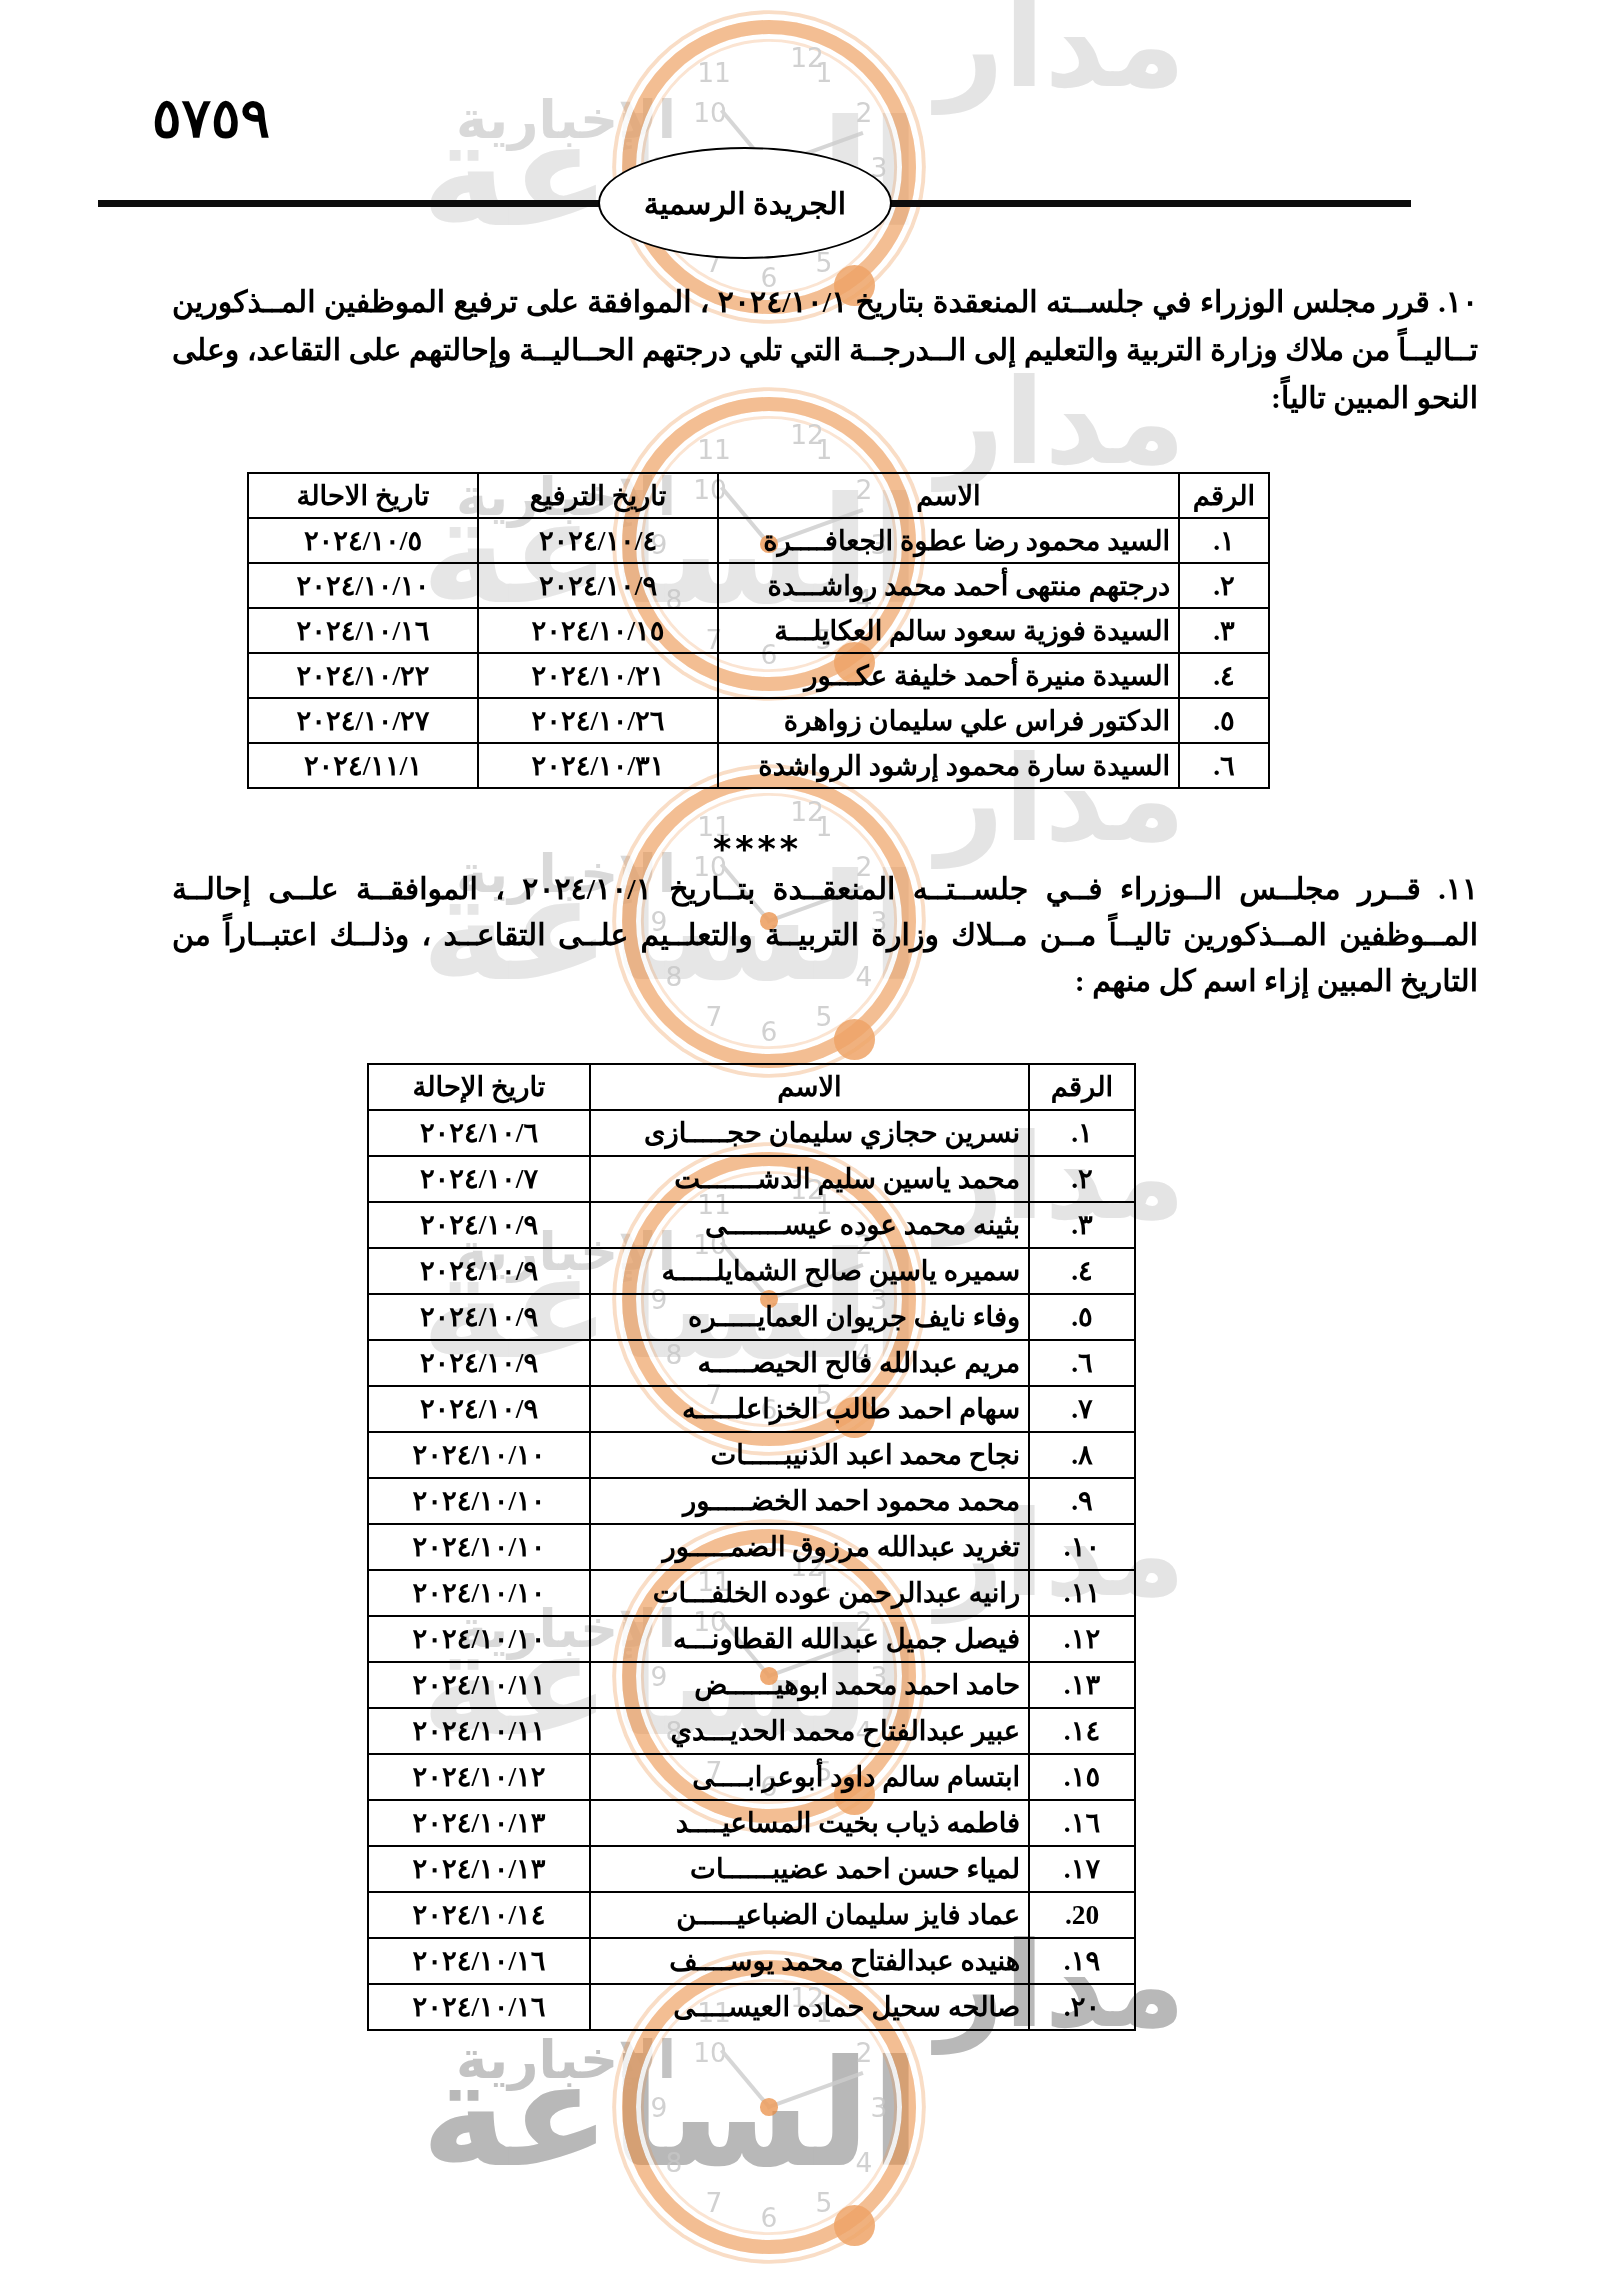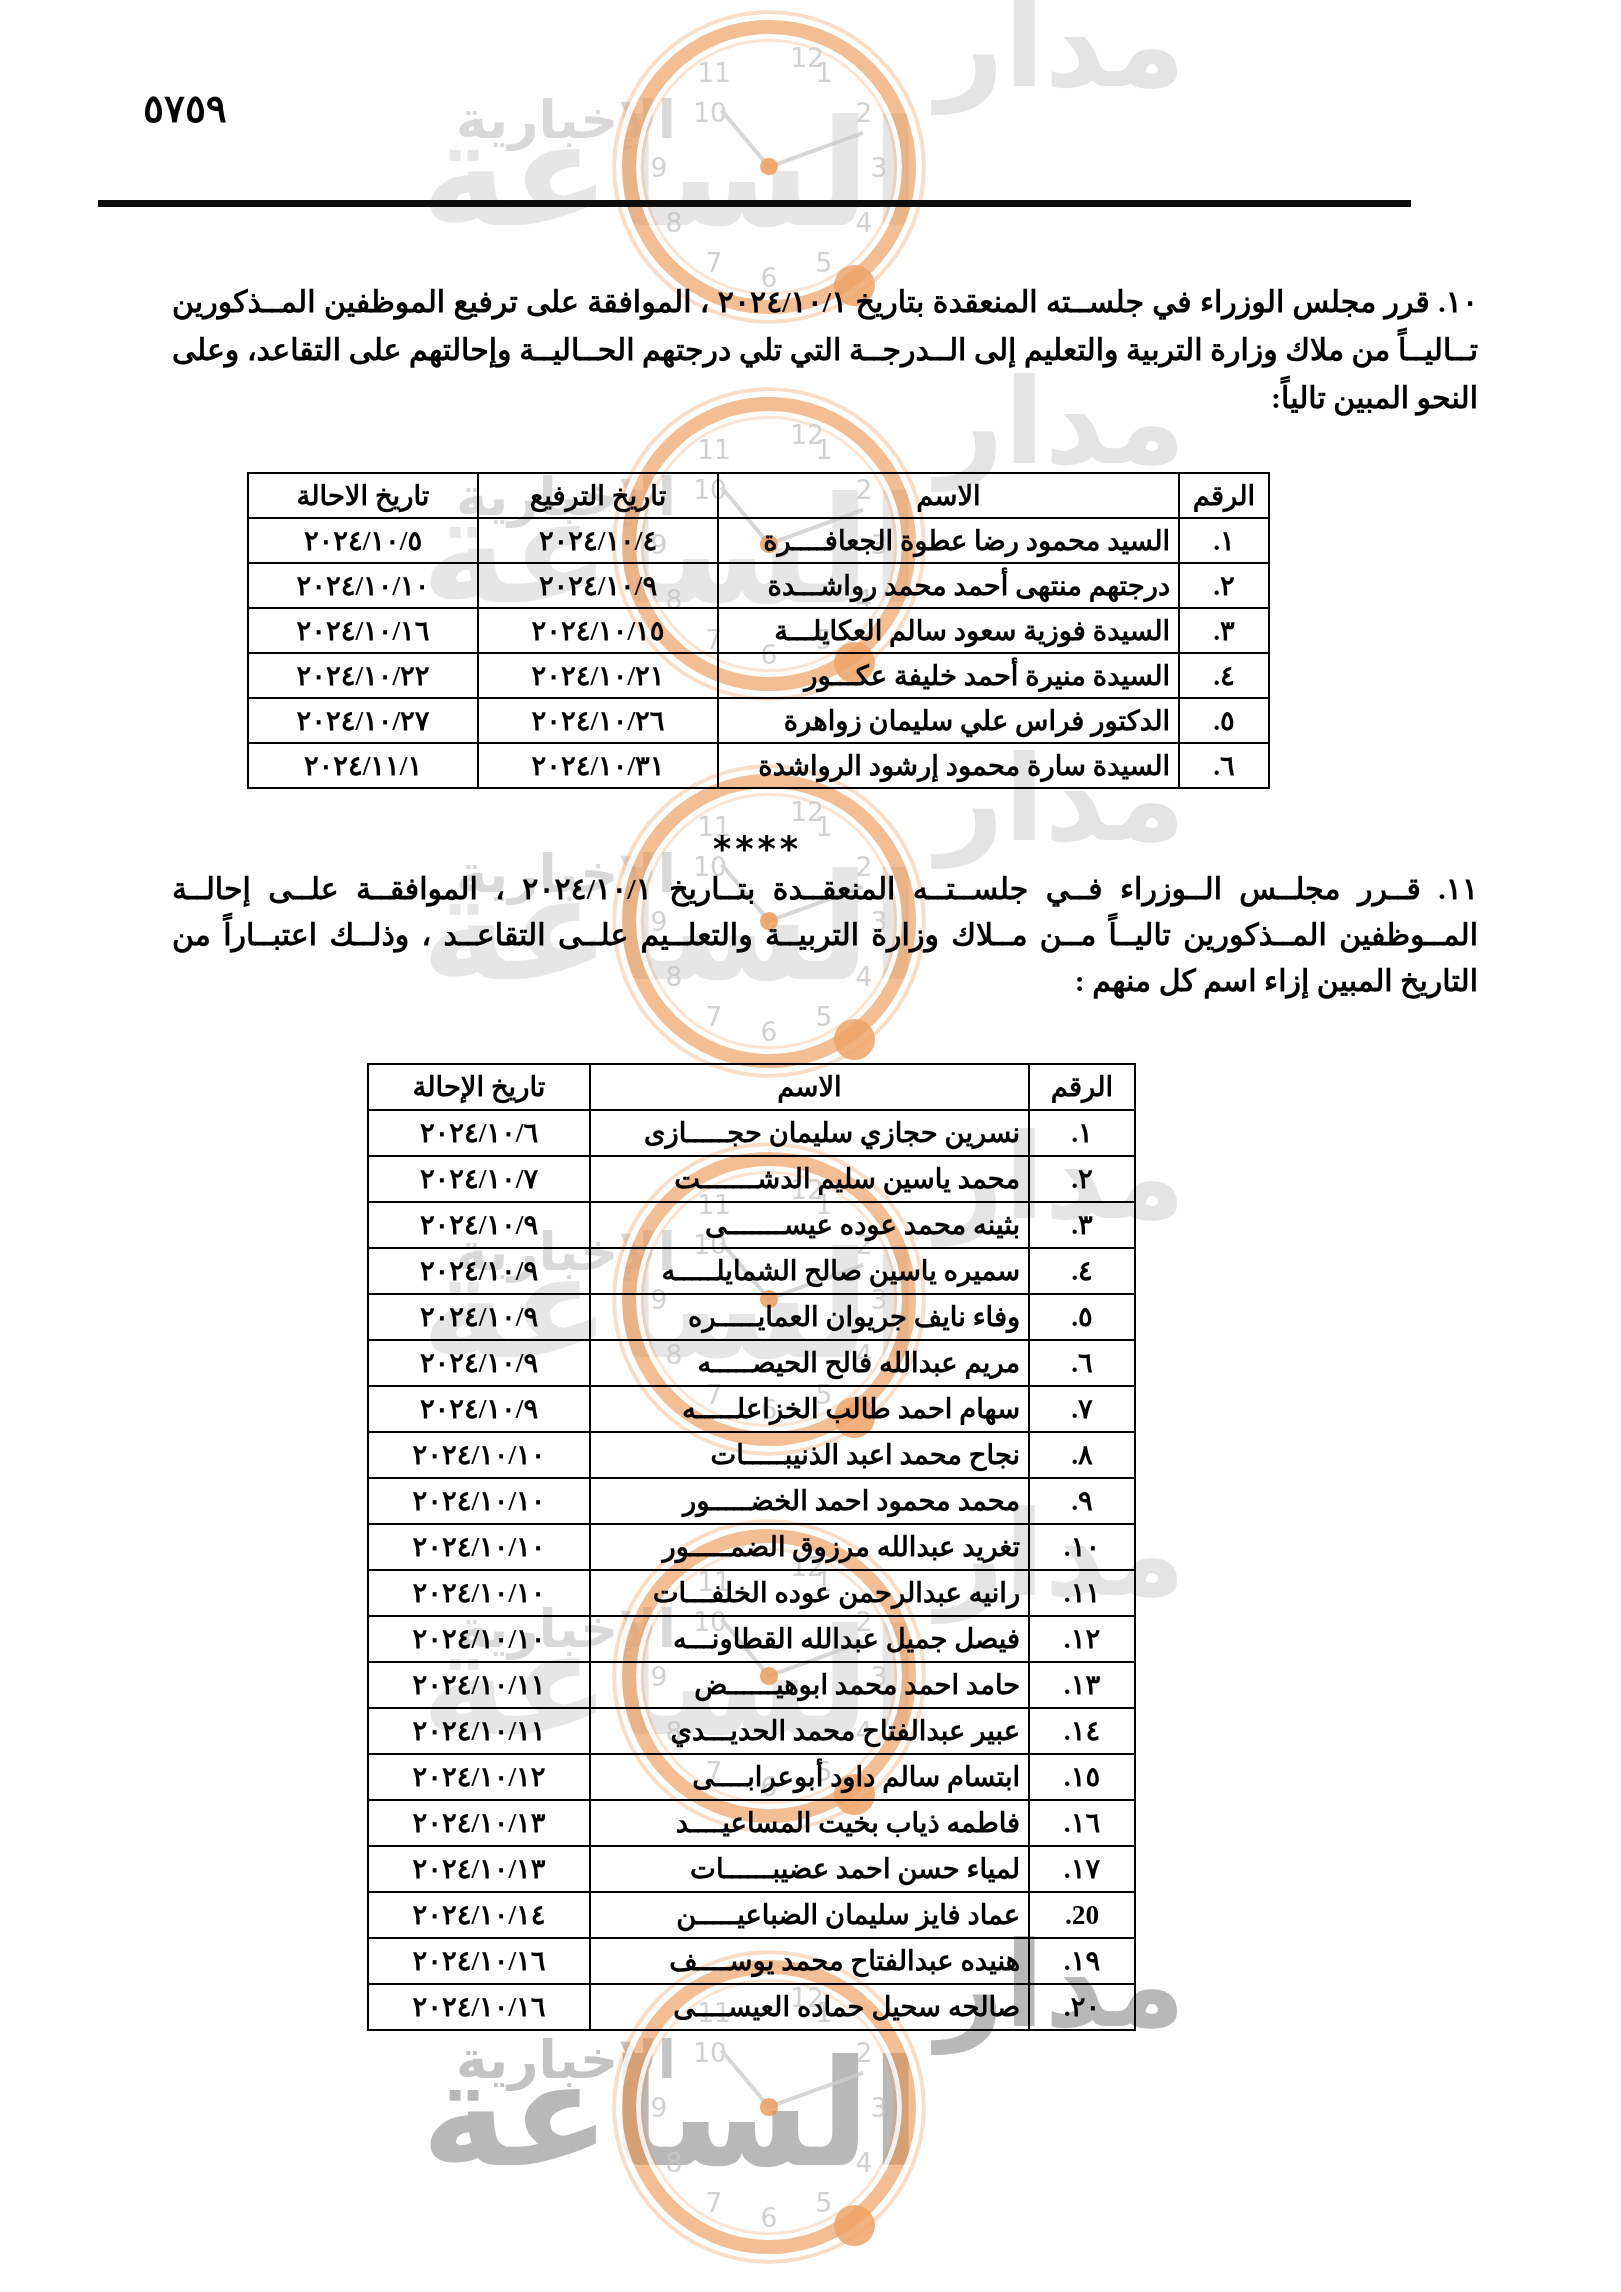--- a/index.html
+++ b/index.html
@@ -51,22 +51,22 @@
   }
   .wm-sub {
     position:absolute; left:456px; top:69px; font-size:53px; font-weight:bold;
     color:#d5d5d5; opacity:.9; font-family:"DejaVu Sans", sans-serif; white-space:nowrap;
   }
   .wm-dark .wm-saaa, .wm-dark .wm-madar { color:#b5b5b5; opacity:.95; }
   .wm-dark .wm-sub { color:#bdbdbd; }
 
   
   .page-number {
-    position:absolute; left:143px; top:86px; z-index:1;
-    font-size:39px; font-weight:bold; letter-spacing:3.9px; direction:ltr;
+    position:absolute; left:152px; top:86px; z-index:1;
+    font-size:55px; font-weight:bold; letter-spacing:3.9px; direction:ltr;
   }
   .header-rule {
     position:absolute; left:98px; top:200px; width:1313px; height:6.9px;
     background:#0d0d0d; z-index:1;
   }
   .header-oval {
     position:absolute; left:598px; top:147px; width:294px; height:112px; z-index:2;
     background:#ffffff; border:2.9px solid #000; border-radius:50%;
     display:flex; align-items:center; justify-content:center;
   }
@@ -266,20 +266,23 @@
         </div>
       <div class="wm-hand wm-hand-h"></div>
       <div class="wm-hand wm-hand-m"></div>
       <div class="wm-center"></div>
       <div class="wm-ball"></div>
     </div>
   </div>
 
   <div class="page-number">٥٧٥٩</div>
   <div class="header-rule"></div>
+  <div class="header-oval">
+    <span class="oval-text">الجريدة الرسمية</span>
+  </div>
 
   <p class="para para-10"><span class="pnum">١٠.</span> <span>قرر مجلس الوزراء في جلســته المنعقدة بتاريخ ٢٠٢٤/١٠/١ ، الموافقة على ترفيع الموظفين المــذكورين تــاليــاً من ملاك وزارة التربية والتعليم إلى الــدرجــة التي تلي درجتهم الحــاليــة وإحالتهم على التقاعد، وعلى النحو المبين تالياً:</span></p>
 
   <table class="t1">
     <colgroup>
         <col style="width:90px">
         <col style="width:461px">
         <col style="width:240px">
         <col style="width:230px">
       </colgroup>

